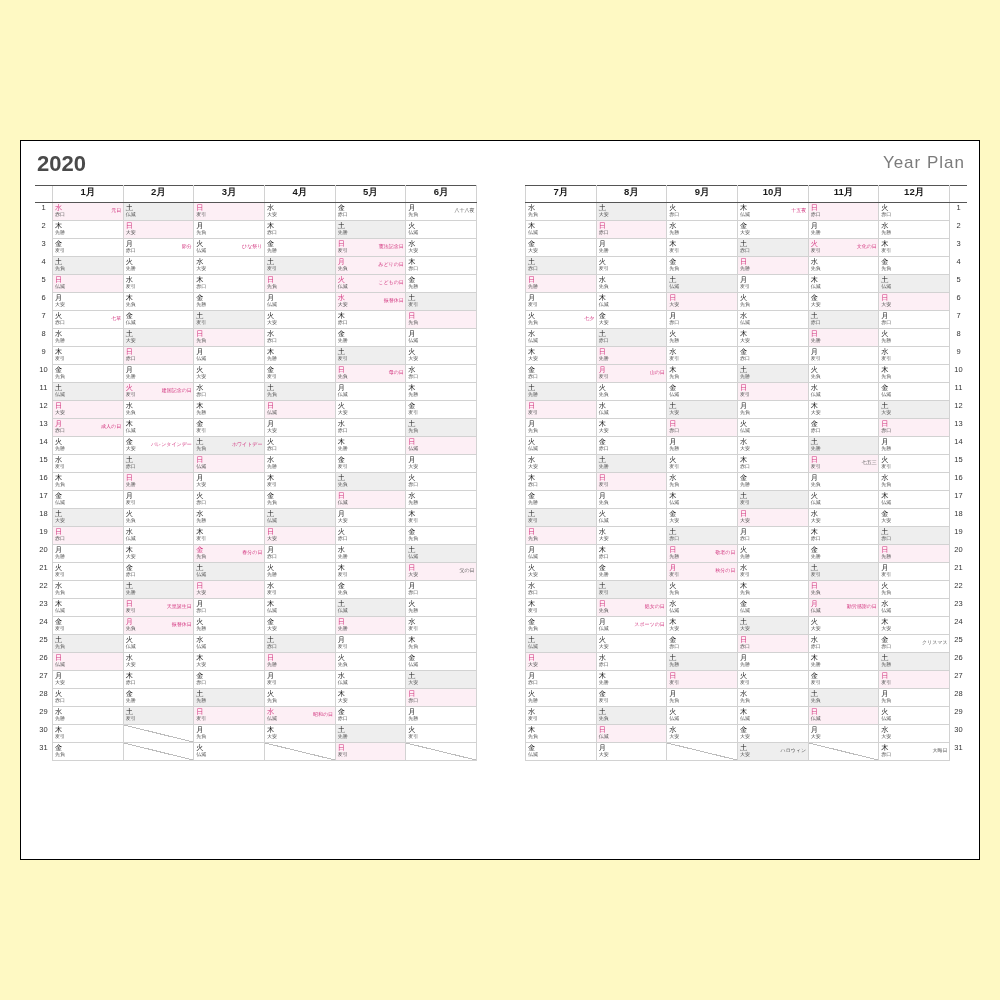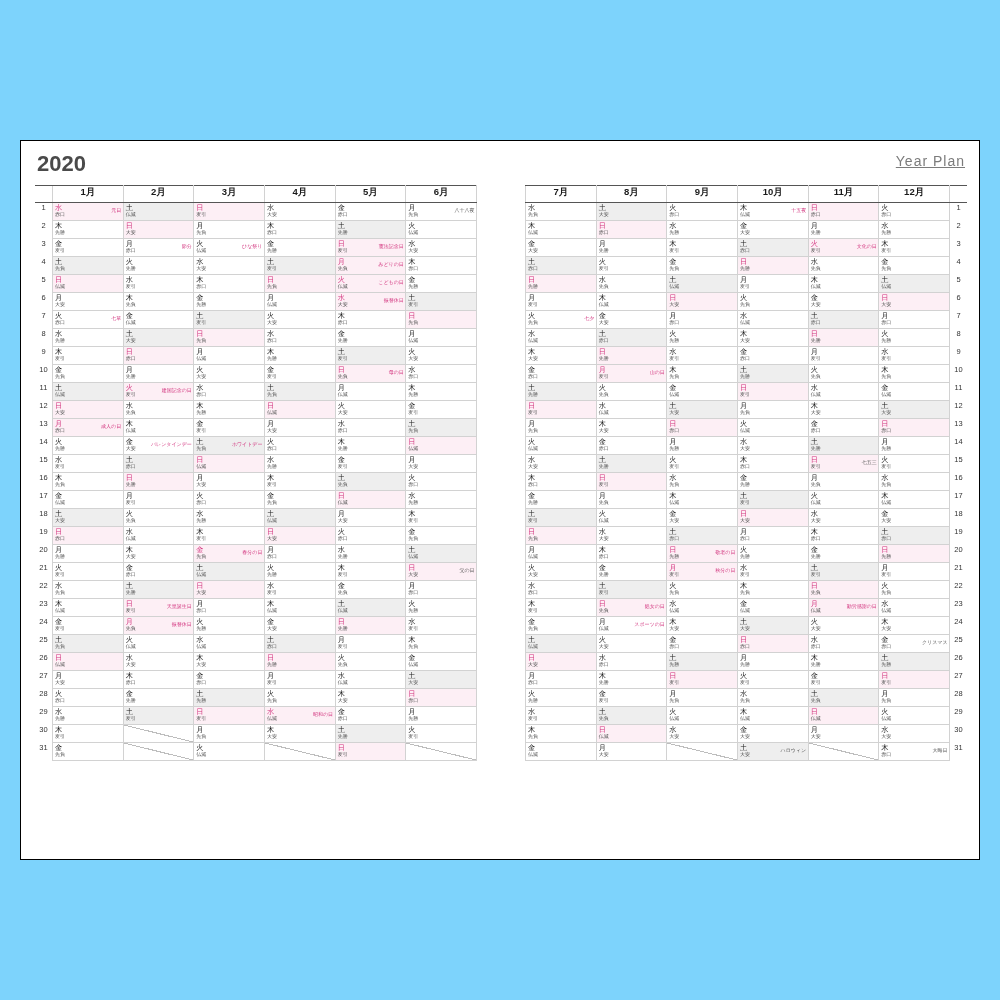--- a/index.html
+++ b/index.html
@@ -1,22 +1,22 @@
 <!DOCTYPE html>
 <html><head>
 <meta charset="utf-8">
 <style>
   html,body{margin:0;padding:0;background:#fff;}
   body{width:1000px;height:1000px;font-family:"Liberation Sans",sans-serif;}
-  #page{position:relative;width:1000px;height:1000px;background:#7dd3fc;}
+  #page{position:relative;width:1000px;height:1000px;background:#fef9c3;}
   #sheet{position:absolute;left:20px;top:140px;width:960px;height:720px;background:#fff;border:1px solid #000;box-sizing:border-box;}
   .inner{position:absolute;left:14px;top:10px;width:932px;height:700px;}
   .head{position:relative;height:34px;}
   .year{position:absolute;left:2px;top:0;font-size:22px;color:#4a4a4a;font-weight:bold;letter-spacing:0px;}
-  .ytitle{position:absolute;right:2px;top:2px;font-size:14px;color:#7b7b7b;letter-spacing:1px;text-decoration:underline;}
+  .ytitle{position:absolute;right:2px;top:2px;font-size:17px;color:#7b7b7b;letter-spacing:1px;}
   .panels{position:absolute;top:34px;left:0;width:932px;height:660px;display:flex;}
   .panel{position:relative;}
   .panel.left{width:466px;}
   .panel.right{width:466px;margin-left:48px;}
   table.cal{border-collapse:collapse;table-layout:fixed;width:100%;}
   table.cal th,table.cal td{border:1px solid #d2d2d2;padding:0;margin:0;vertical-align:top;}
   .mh{height:16px;font-size:9.5px;color:#1a1a1a;font-weight:bold;border-top:1.6px solid #555 !important;border-bottom:1.6px solid #555 !important;background:#fff;}
   .numcol{width:17px;}
   .num{width:17px;text-align:center;font-size:7.5px;color:#333;border:none !important;padding-top:3px;}
   .cell{height:17px;position:relative;overflow:hidden;}

